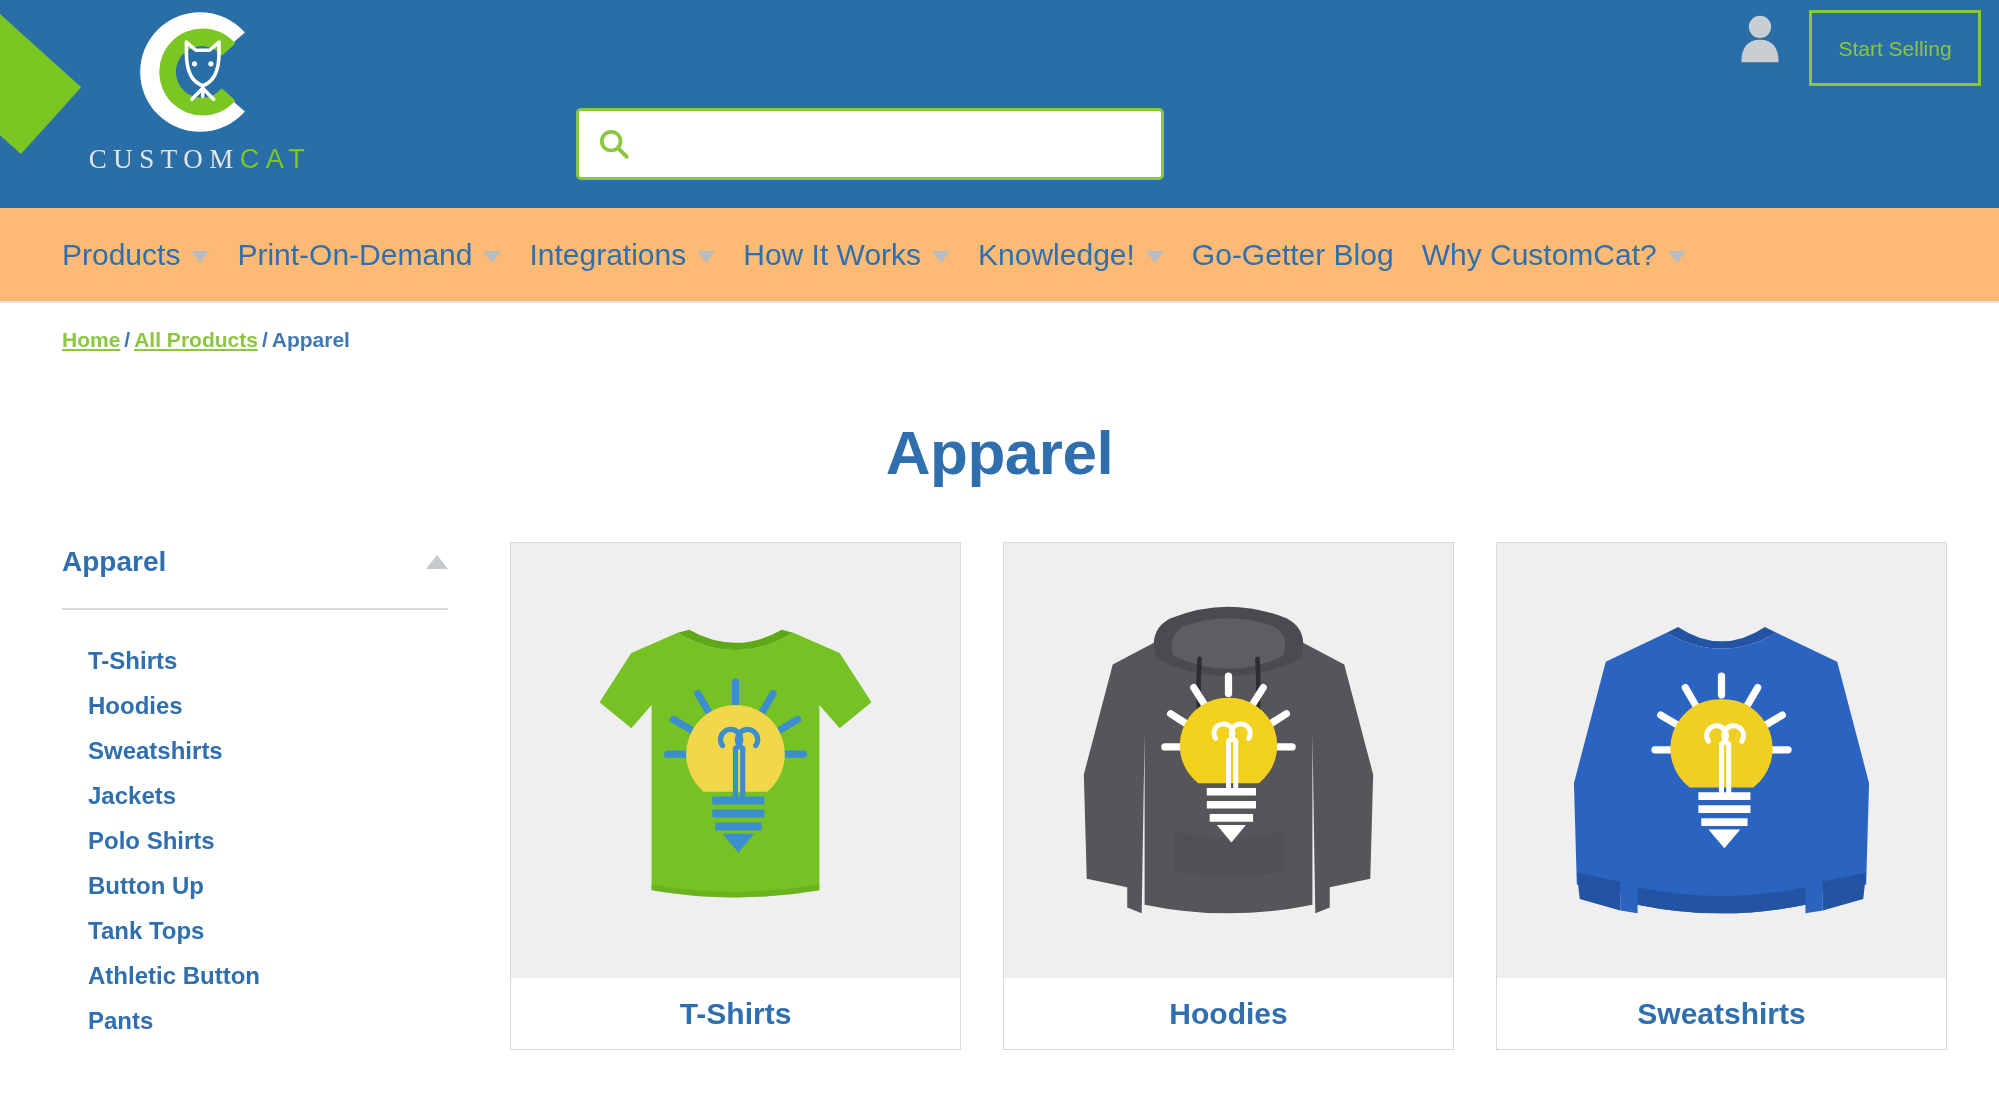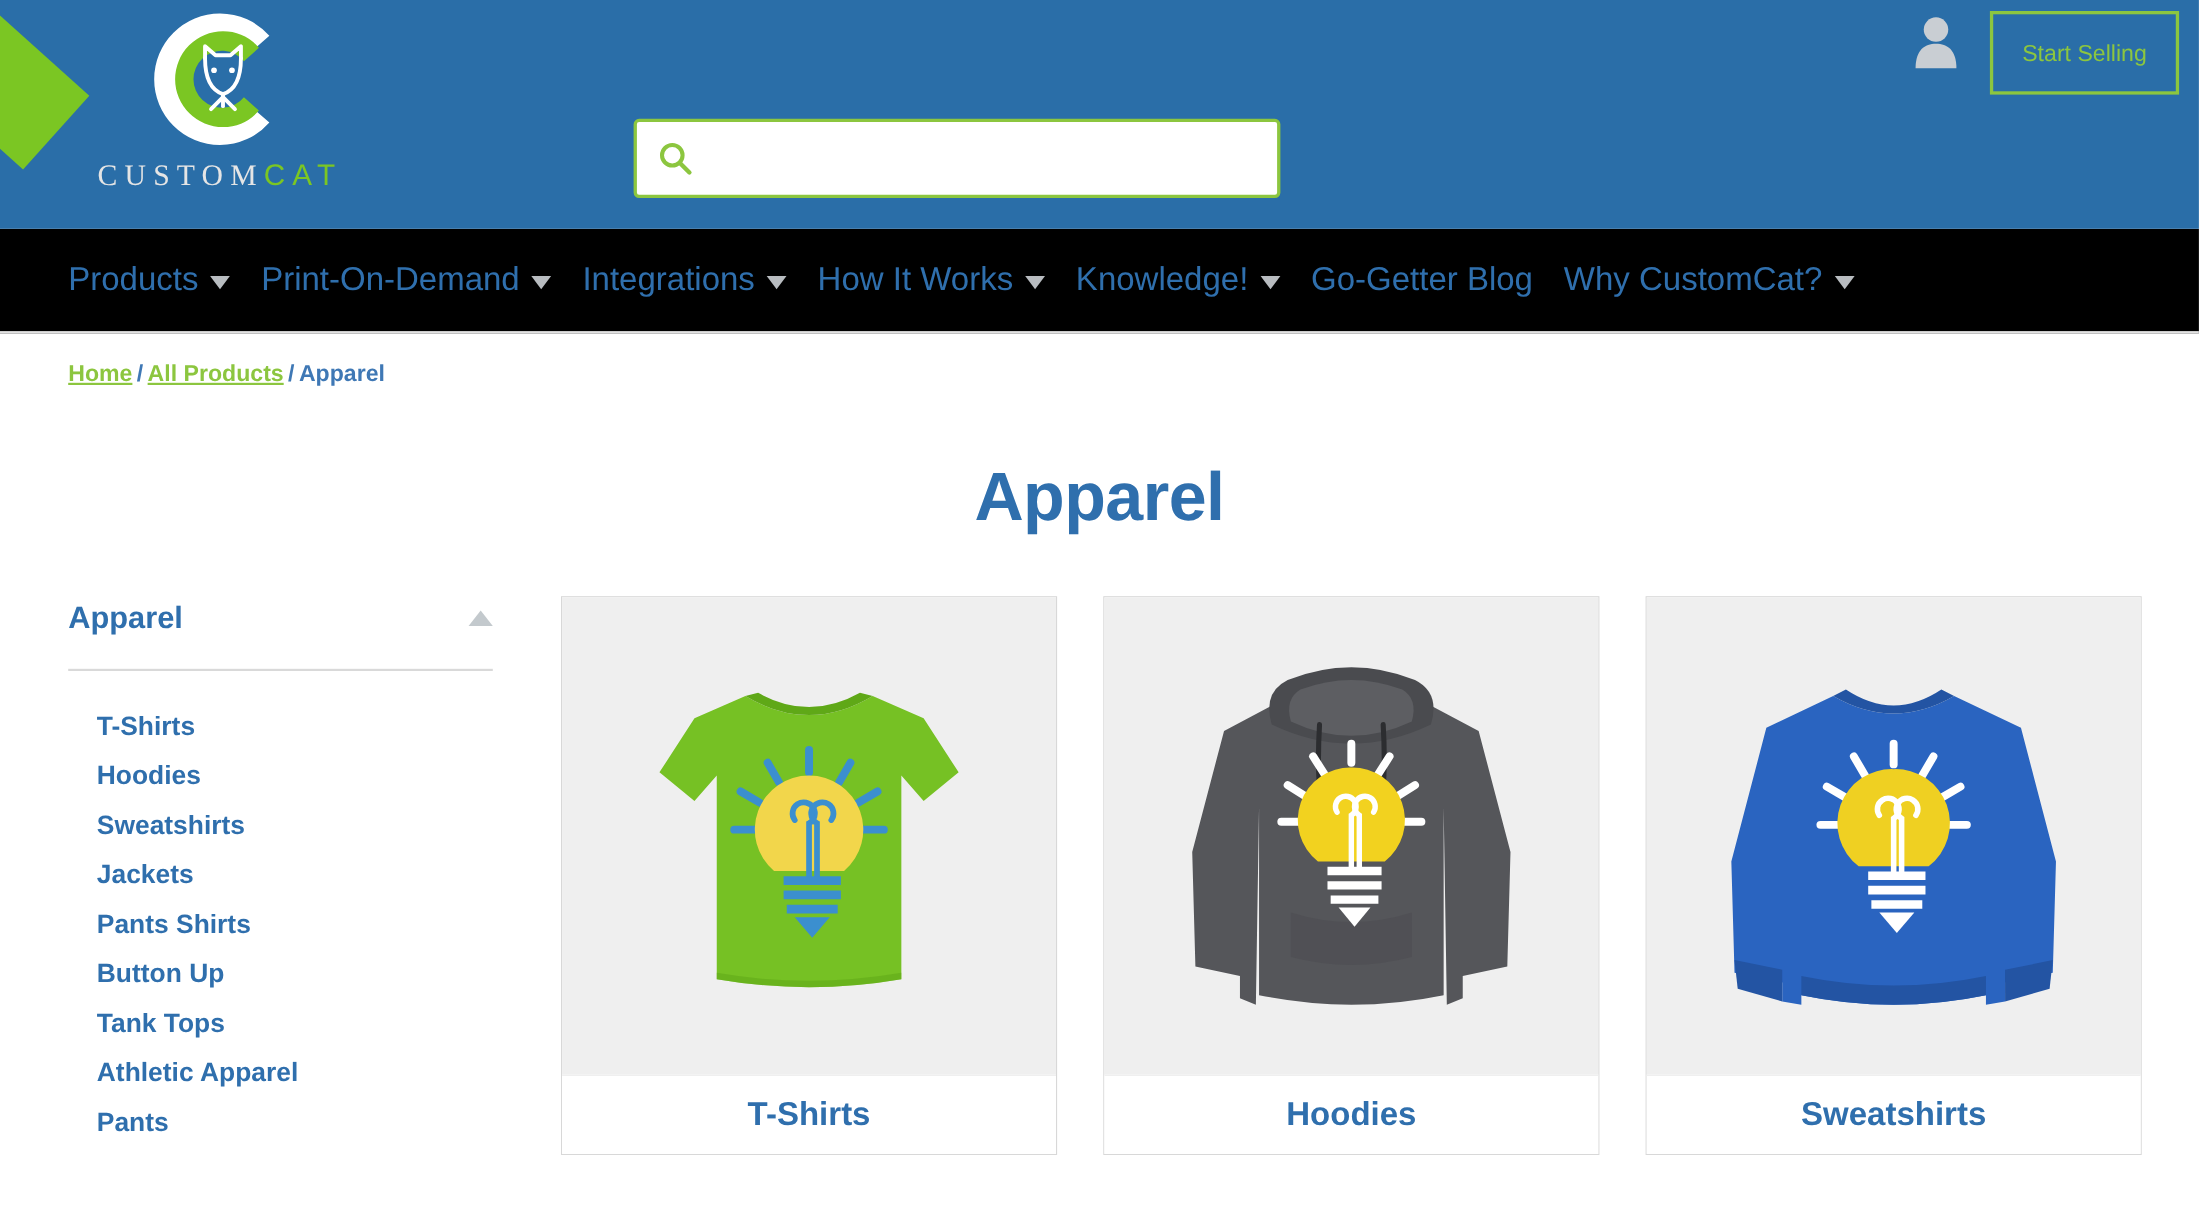--- a/index.html
+++ b/index.html
@@ -102,21 +102,21 @@
     font-family: "Liberation Sans", sans-serif;
     cursor: pointer;
     line-height: 1;
     white-space: nowrap;
   }
 
   
   .navbar {
     width: 1999px;
     height: 95px;
-    background: #000000;
+    background: #fdba74;
     border-bottom: 2px solid #e2e2e2;
     display: flex;
     align-items: center;
     padding-left: 62px;
   }
   .nav-item {
     display: flex;
     align-items: center;
     margin-right: 28px;
     cursor: pointer;
@@ -334,30 +334,30 @@
       <li>
           <span class="sidebar-link">Hoodies</span>
         </li>
       <li>
           <span class="sidebar-link">Sweatshirts</span>
         </li>
       <li>
           <span class="sidebar-link">Jackets</span>
         </li>
       <li>
-          <span class="sidebar-link">Pants Shirts</span>
+          <span class="sidebar-link">Polo Shirts</span>
         </li>
       <li>
           <span class="sidebar-link">Button Up</span>
         </li>
       <li>
           <span class="sidebar-link">Tank Tops</span>
         </li>
       <li>
-          <span class="sidebar-link">Athletic Apparel</span>
+          <span class="sidebar-link">Athletic Button</span>
         </li>
       <li>
           <span class="sidebar-link">Pants</span>
         </li>
     </ul>
   </aside>
 
   <div class="grid">
 
     <div class="card">

